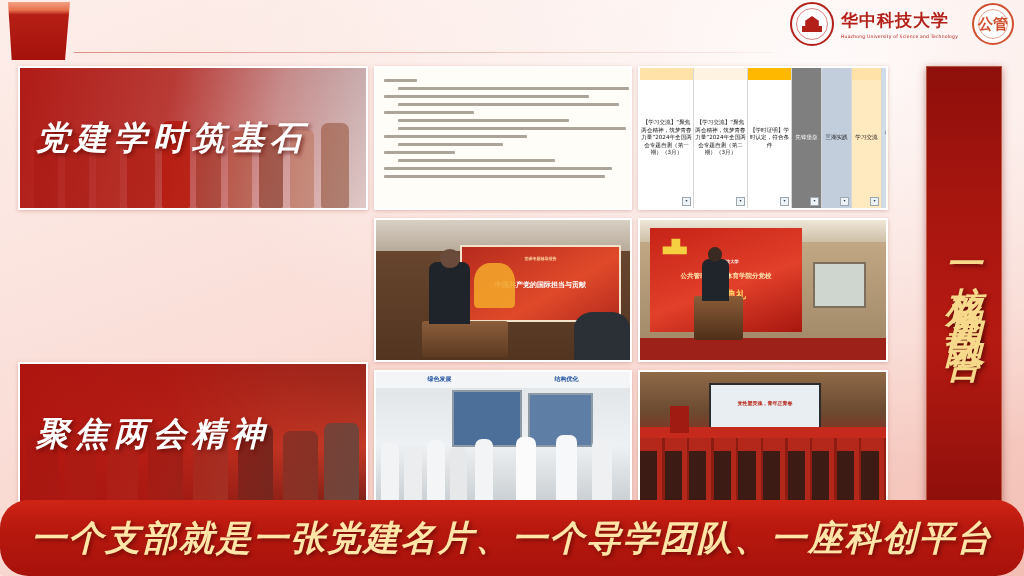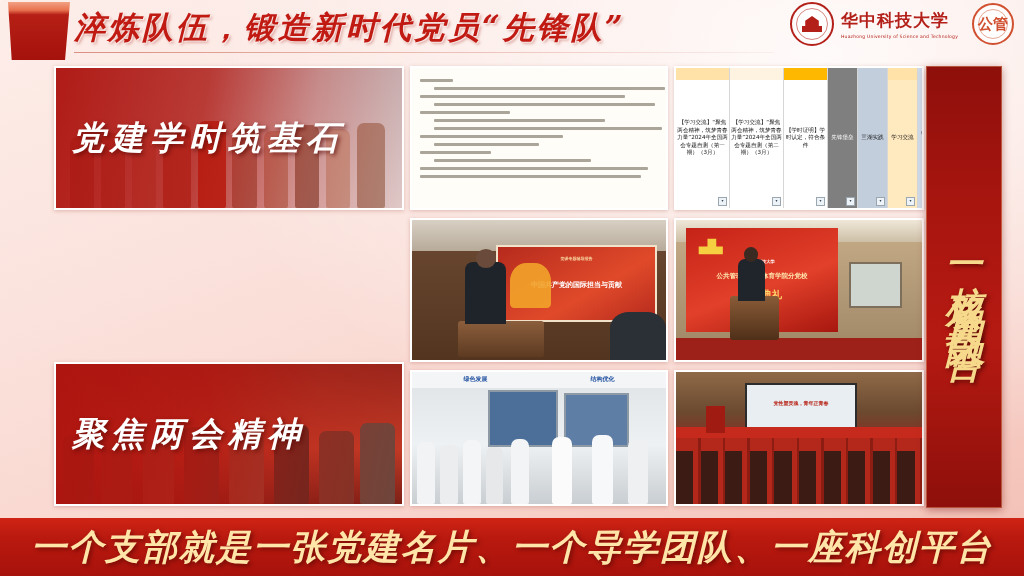--- a/index.html
+++ b/index.html
@@ -77,21 +77,21 @@
   }
   .seal2::after{content:"";position:absolute;inset:4px;border-radius:50%;border:1px solid rgba(208,80,47,.5);}
   .seal2-core{
     font-family:"DejaVu Serif","Liberation Serif",serif;
     font-size:15px;font-weight:bold;color:#d0502f;line-height:1;
   }
 
   
   .grid{position:absolute;left:18px;top:66px;width:870px;height:440px;}
   .cell{position:absolute;overflow:hidden;border:2px solid #ffffff;box-sizing:border-box;
-        box-shadow:0 1px 4px rgba(140,40,25,.25);background:#fff;margin-left:36px;}
+        box-shadow:0 1px 4px rgba(140,40,25,.25);background:#fff;}
   .c-r1{top:0;height:144px;}
   .c-r2{top:152px;height:144px;}
   .c-r3{top:304px;height:136px;}
   .c-col1{left:0;width:350px;}
   .c-col2{left:356px;width:258px;}
   .c-col3{left:620px;width:250px;}
 
   
   .banner-cell{position:relative;}
   .banner-photo{position:absolute;inset:0;}
@@ -160,40 +160,39 @@
   }
   .vbanner-text{
     writing-mode:vertical-rl;text-orientation:upright;
     font-family:"DejaVu Serif","Liberation Serif",serif;
     font-weight:bold;font-style:italic;font-size:36px;letter-spacing:12px;
     color:#f7d98b;text-shadow:2px 2px 4px rgba(60,5,0,.65);
   }
 
   
   .bottom{
-    position:absolute;left:0;bottom:0;width:1024px;height:58px;
+    position:absolute;left:0;bottom:0;width:1024px;height:76px;
     background:linear-gradient(180deg,#cf2415 0%,#b9190f 35%,#a7120b 100%);
-    display:flex;align-items:center;justify-content:center;
+    display:flex;align-items:center;justify-content:center;border-radius:28px;
   }
   .bottom-text{
     font-family:"DejaVu Serif","Liberation Serif",serif;
     font-weight:bold;font-style:italic;font-size:35px;letter-spacing:2px;
     color:#ffe6a8;white-space:nowrap;
     text-shadow:2px 2px 4px rgba(70,5,0,.6);
   }
 </style>
 </head>
 <body>
 
 <div class="board">
   <div class="texture"></div>
 
   <div class="header">
     <div class="hdr-mark"></div>
-    <div class="hdr-title">淬炼队伍，锻造新时代党员“先锋队”</div>
     <div class="hdr-rule"></div>
 
     <div class="logos">
       <div class="hust-logo">
         <div class="seal">
           <div class="seal-core"></div>
         </div>
         <div class="hust-names">
           <div class="hust-cn">华中科技大学</div>
           <div class="hust-en">Huazhong University of Science and Technology</div>

